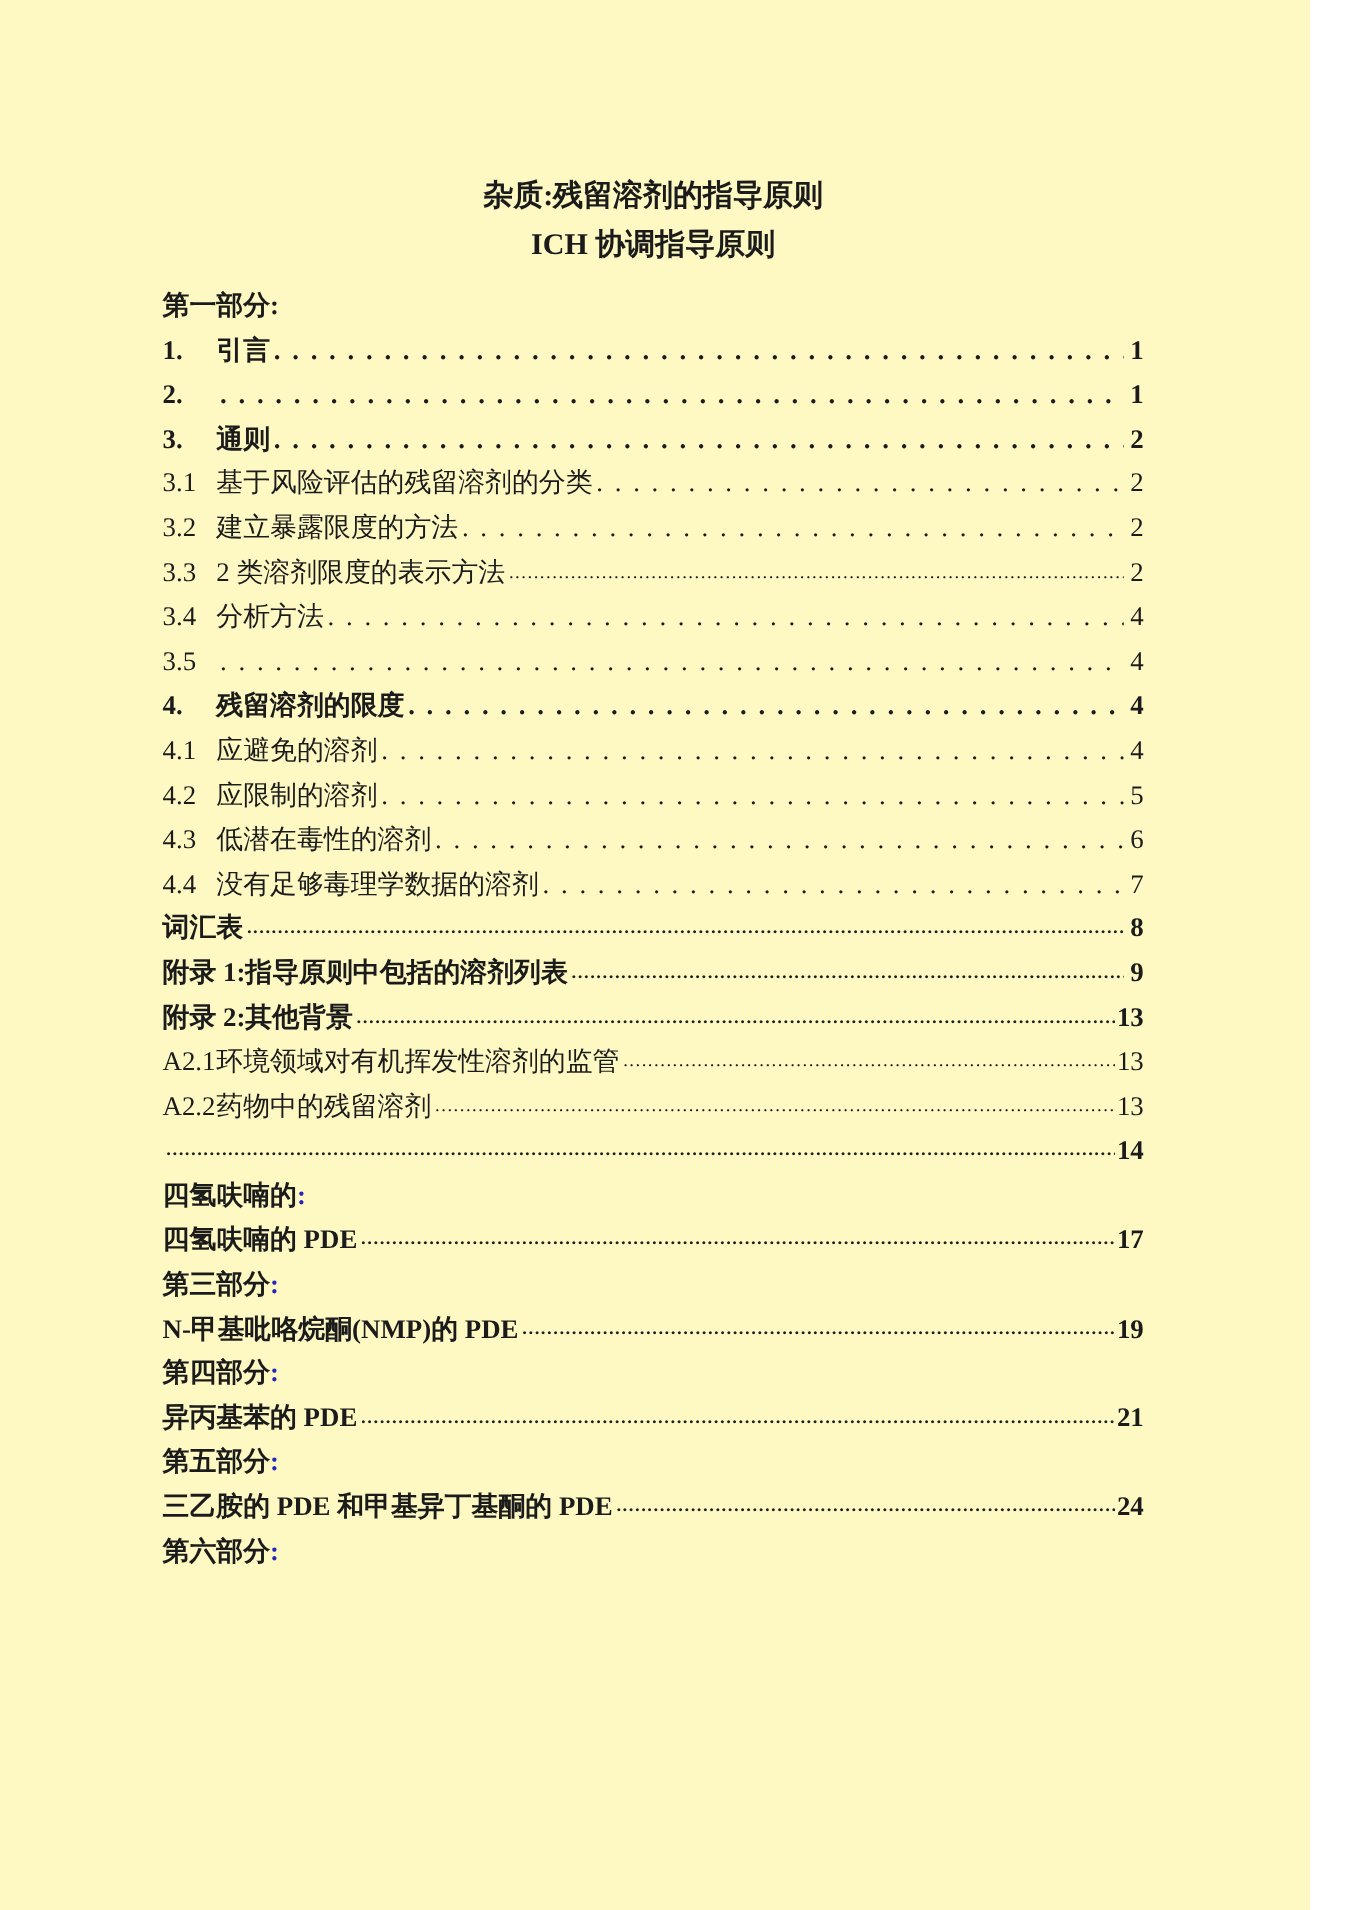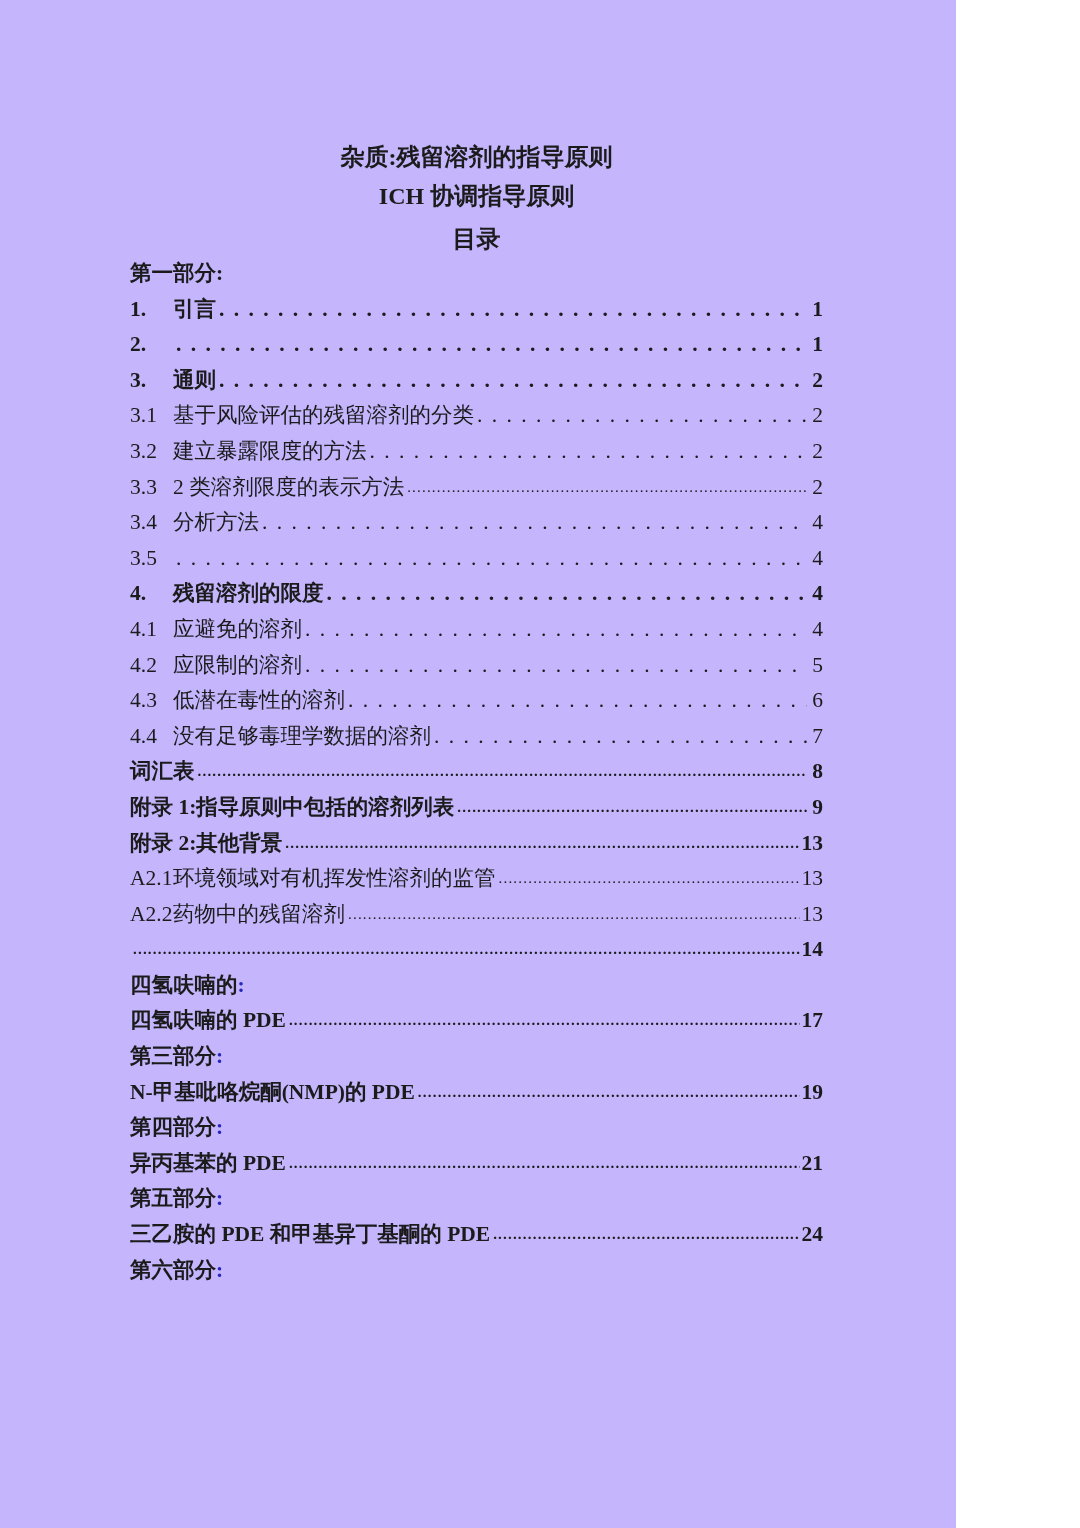--- a/index.html
+++ b/index.html
@@ -9,24 +9,24 @@
   }
   body {
     width: 1080px;
     height: 1528px;
     overflow: hidden;
     font-family: "Liberation Serif", "DejaVu Serif", serif;
     color: #1b1b1b;
   }
   .page {
     box-sizing: border-box;
-    width: 956px;
+    width: 1048px;
     height: 1528px;
     padding: 145px 133px 0 130px;
-    background: #c4b5fd;
+    background: #fef9c3;
   }
   .doc-title,
   .doc-subtitle,
   .toc-heading {
     text-align: center;
     font-weight: 700;
     font-size: 24px;
     line-height: 1;
   }
   .doc-title   { margin-bottom: 15px; }
@@ -71,21 +71,20 @@
     min-width: 14px;
     text-align: right;
   }
 </style>
 </head>
 <body style="color: rgb(27, 27, 27); background: rgb(255, 255, 255);">
 
 <div class="page">
   <div class="doc-title">杂质:残留溶剂的指导原则</div>
   <div class="doc-subtitle">ICH 协调指导原则</div>
-  <div class="toc-heading">目录</div>
   <div class="toc" id="toc">
   <div class="toc-row bold leader-none">
 
     <span class="label">第一部分:</span>
     <span class="colon"></span>
 
   </div>
 
   <div class="toc-row bold leader-spaced">
     <span class="num">1.</span>

